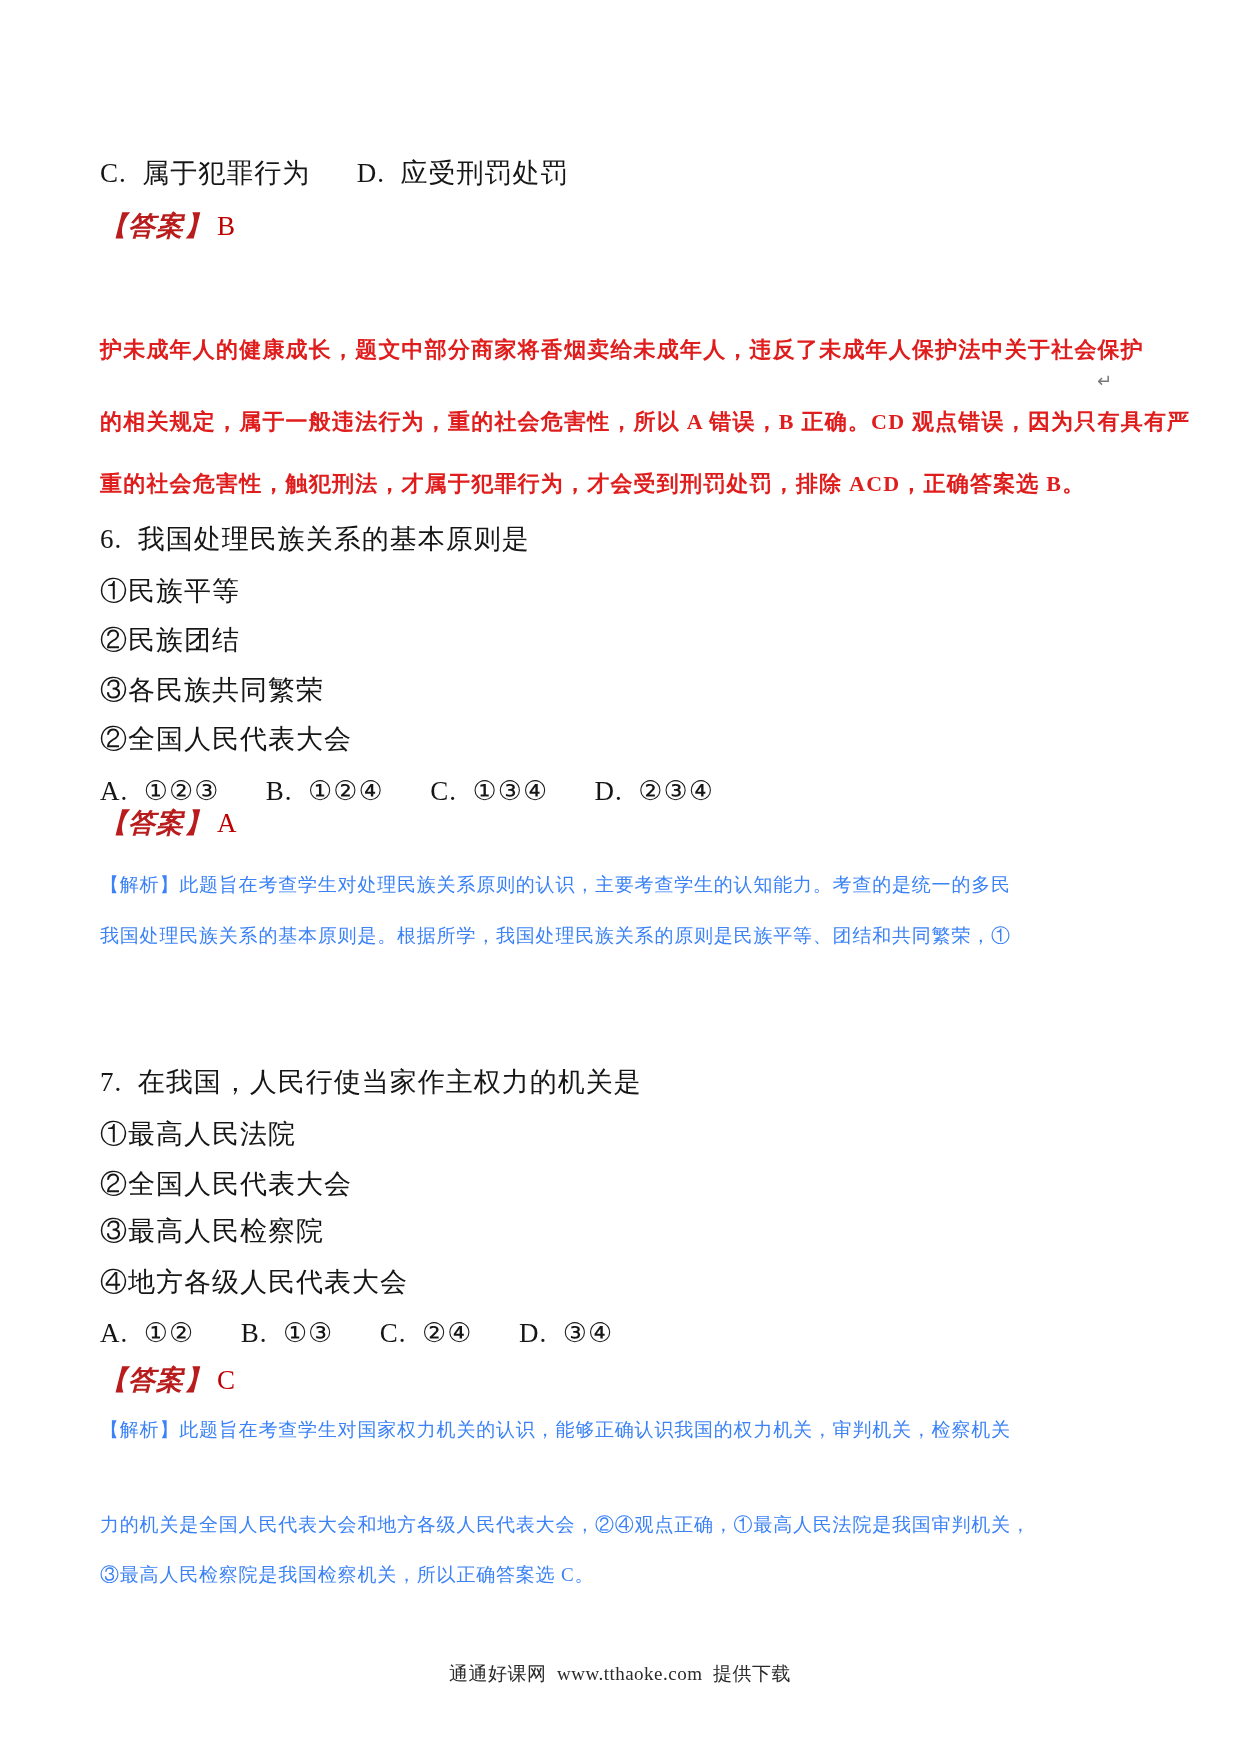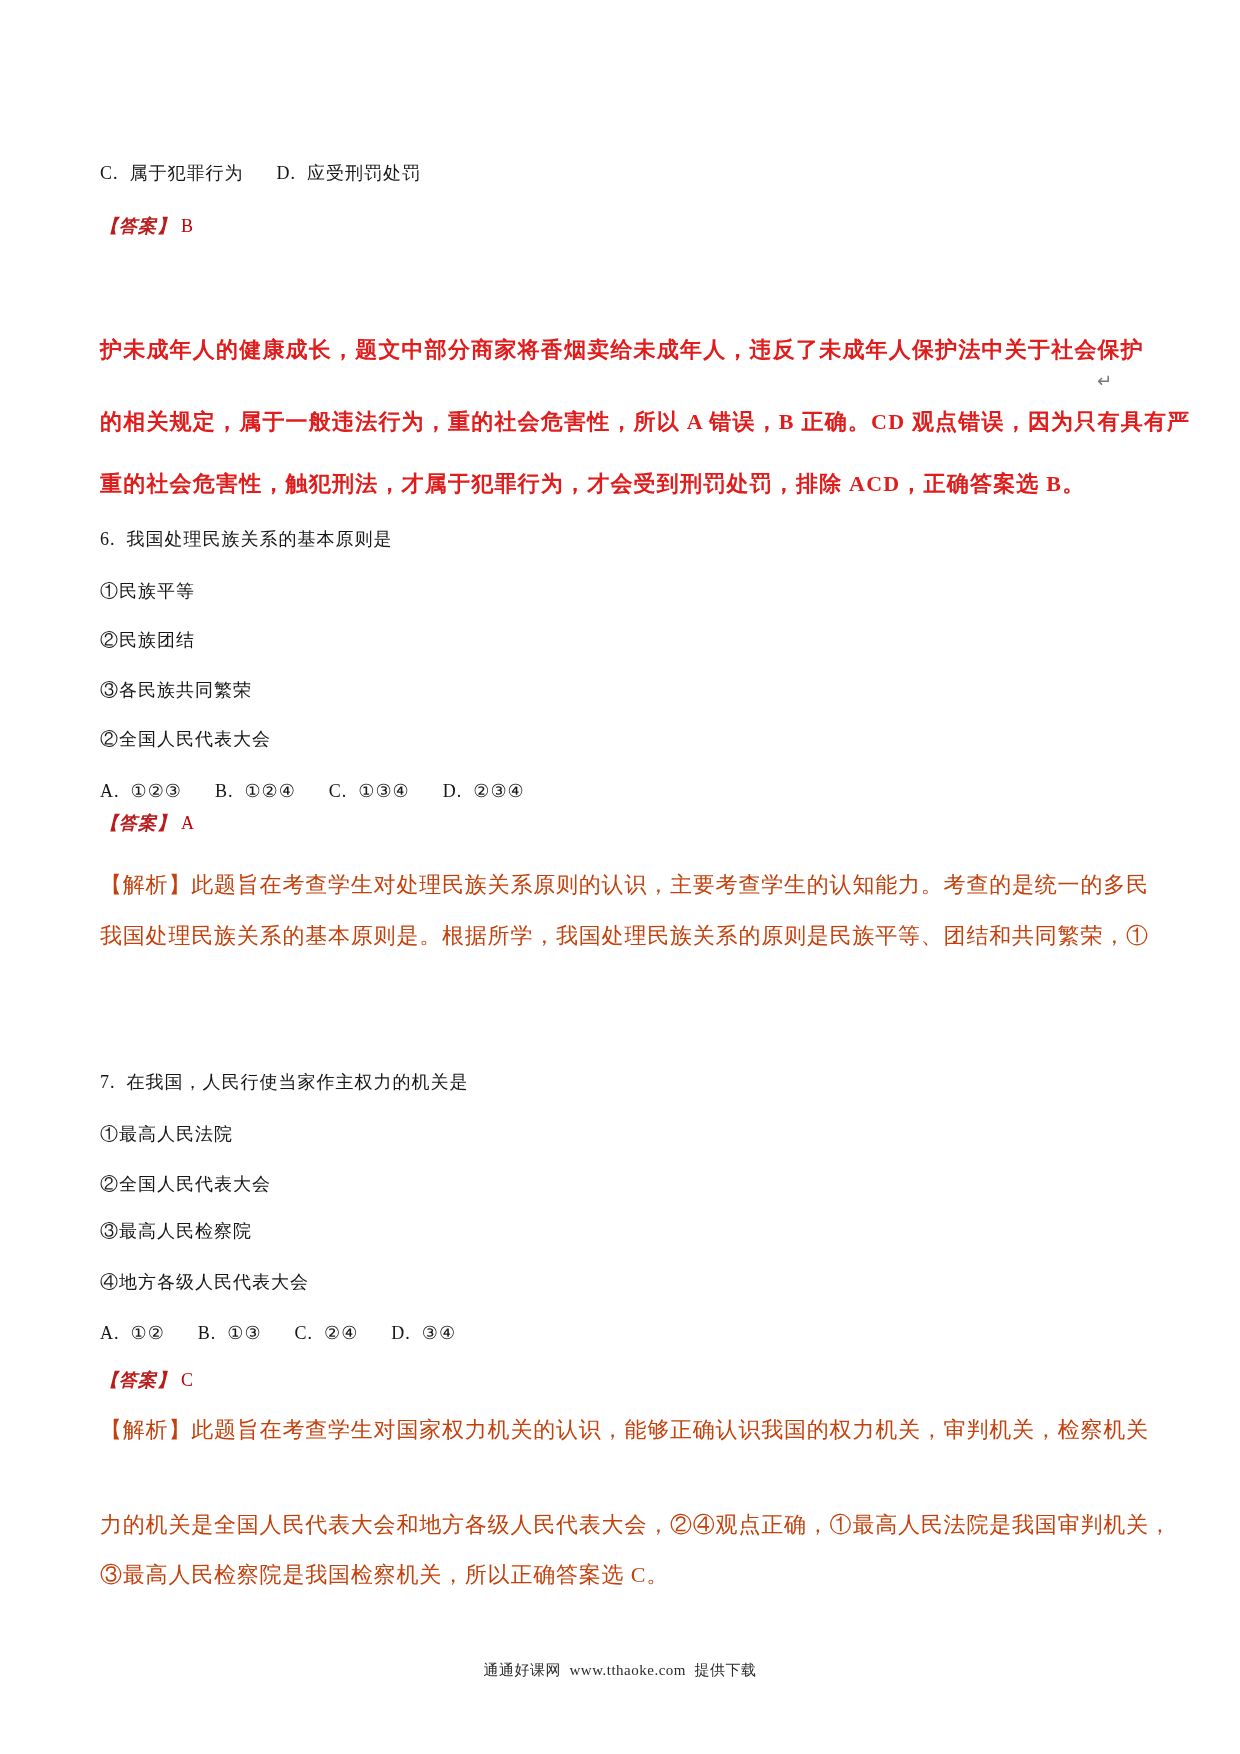--- a/index.html
+++ b/index.html
@@ -7,36 +7,36 @@
     position:relative;
     width:1240px;height:1754px;
     background:#ffffff;
     overflow:hidden;
     font-family:"Liberation Serif","DejaVu Serif",serif;
   }
   .ln{
     position:absolute;
     left:100px;
     white-space:pre;
-    font-size:18px;
+    font-size:27px;
     line-height:28px;
     color:#161616;
     letter-spacing:1px;
   }
   
   .red5{
     color:#e01d1d;
     font-weight:700;
     font-size:22px;
     letter-spacing:1.2px;
   }
   
   .redr{
-    color:#c2410c;
-    font-size:22px;
+    color:#3b82f6;
+    font-size:19px;
     letter-spacing:0.8px;
   }
   .ans-label{
     color:#b91c1c;
     font-weight:700;
     font-style:italic;
   }
   .ans-letter{
     color:#c00000;
     margin-left:5px;
@@ -47,21 +47,21 @@
     color:#787878;
     font-size:18px;
     line-height:18px;
     font-family:"DejaVu Sans",sans-serif;
   }
   .footer{
     position:absolute;
     top:1661px;left:0;
     width:100%;
     text-align:center;
-    font-size:15px;
+    font-size:19px;
     letter-spacing:0.5px;
     color:#2a2a2a;
     white-space:pre;
   }
 </style>
 </head>
 <body>
 
 <div class="page">
 

